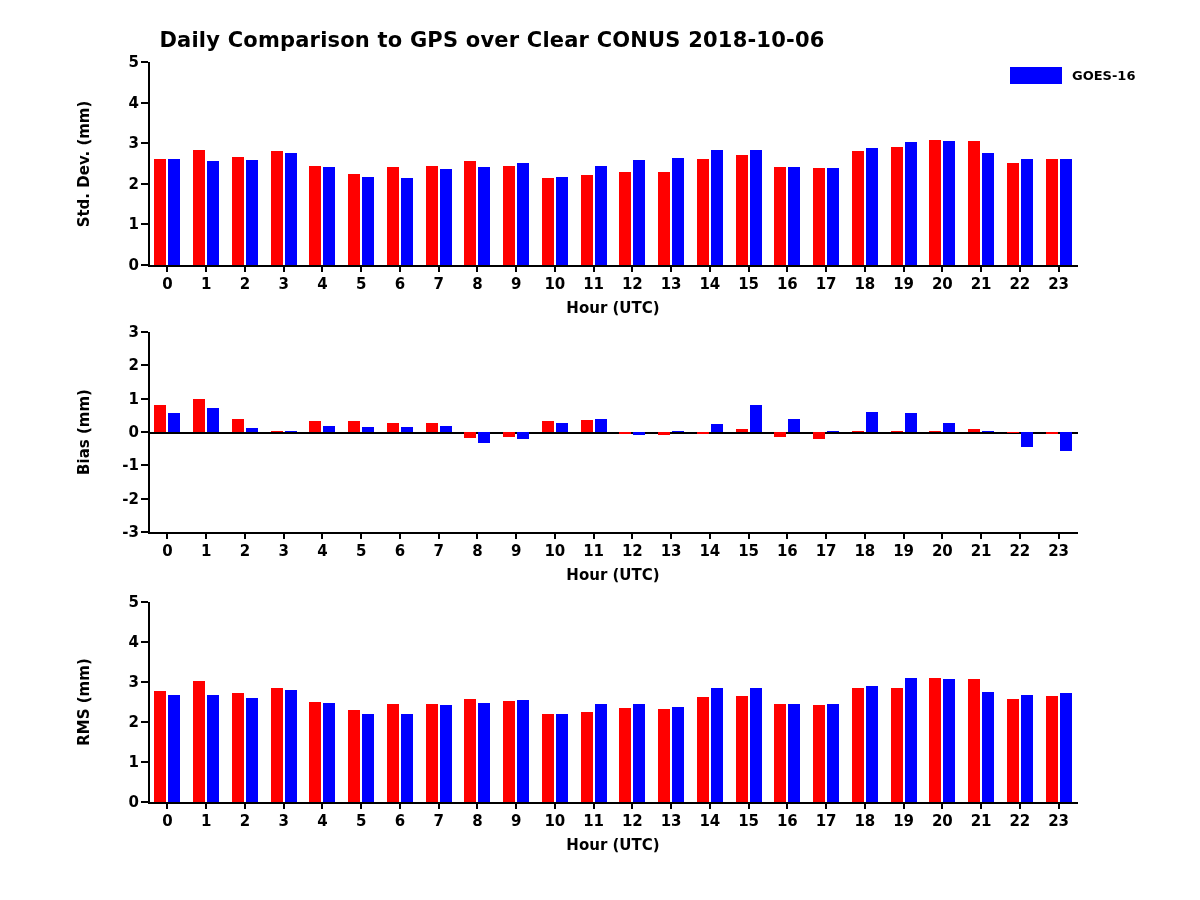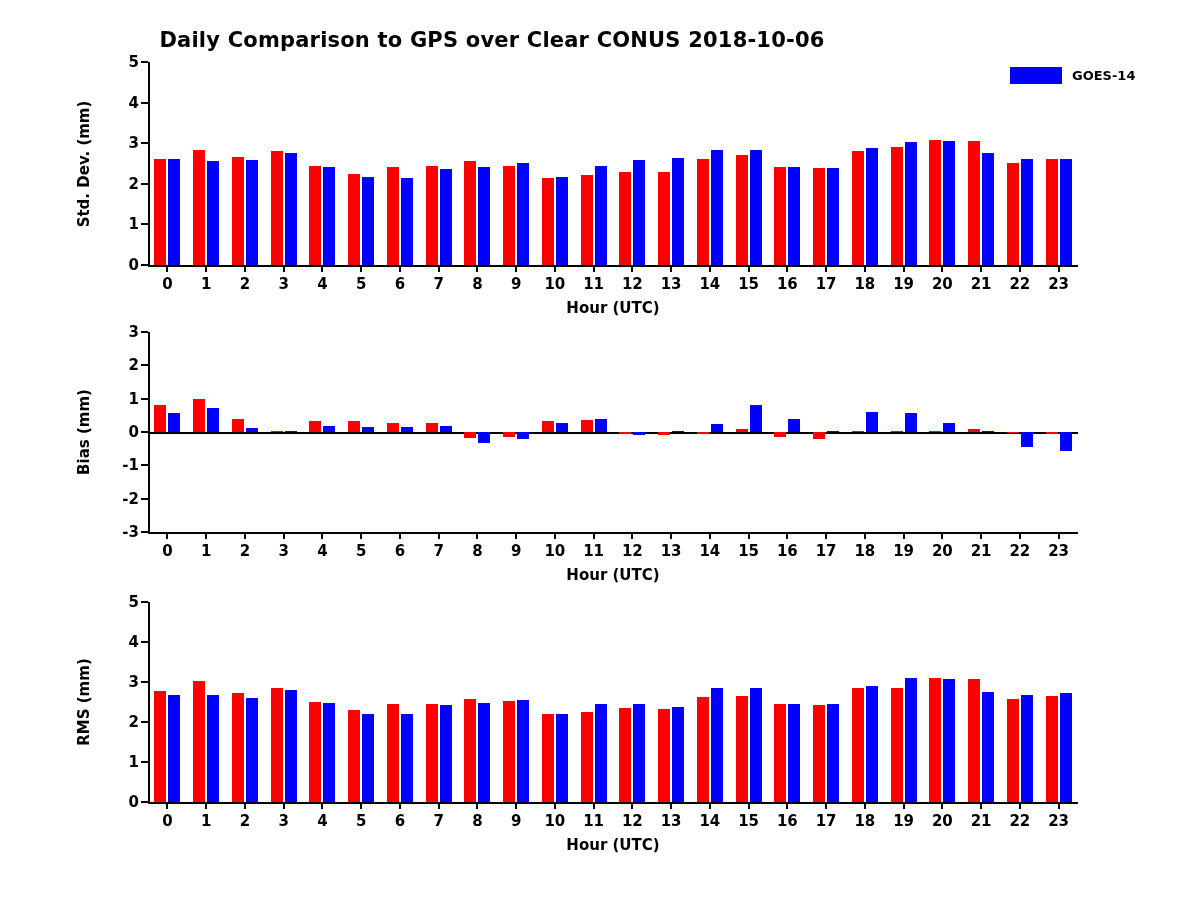--- a/index.html
+++ b/index.html
@@ -116,21 +116,21 @@
 </head>
 <body>
 
 <div id="page">
 
   <div class="title">Daily Comparison to GPS over Clear CONUS 2018-10-06</div>
 
   <div class="legend">
     <div class="legend-row">
       <span class="legend-swatch" style="background:#0000FF"></span>
-      <span class="legend-label">GOES-14</span>
+      <span class="legend-label">GOES-16</span>
     </div>
   </div>
 
   <div class="panel" id="panel-0" style="top: 0px; left: 0px; width: 1200px; height: 900px;">
       <div class="plot-area" style="left: 148px; top: 62px; width: 930px; height: 203px;"></div>
       <div class="axis-bottom" style="left: 148px; top: 265px; width: 930px;"></div>
       <div class="ytick" style="left: 139px; top: 265px; right: auto; transform: translate(-100%, -50%); padding-right: 0px;">0</div>
       <div class="ytick-mark" style="left: 141px; top: 265px; right: auto;"></div>
       <div class="ytick" style="left: 139px; top: 224.4px; right: auto; transform: translate(-100%, -50%); padding-right: 0px;">1</div>
       <div class="ytick-mark" style="left: 141px; top: 224.4px; right: auto;"></div>

